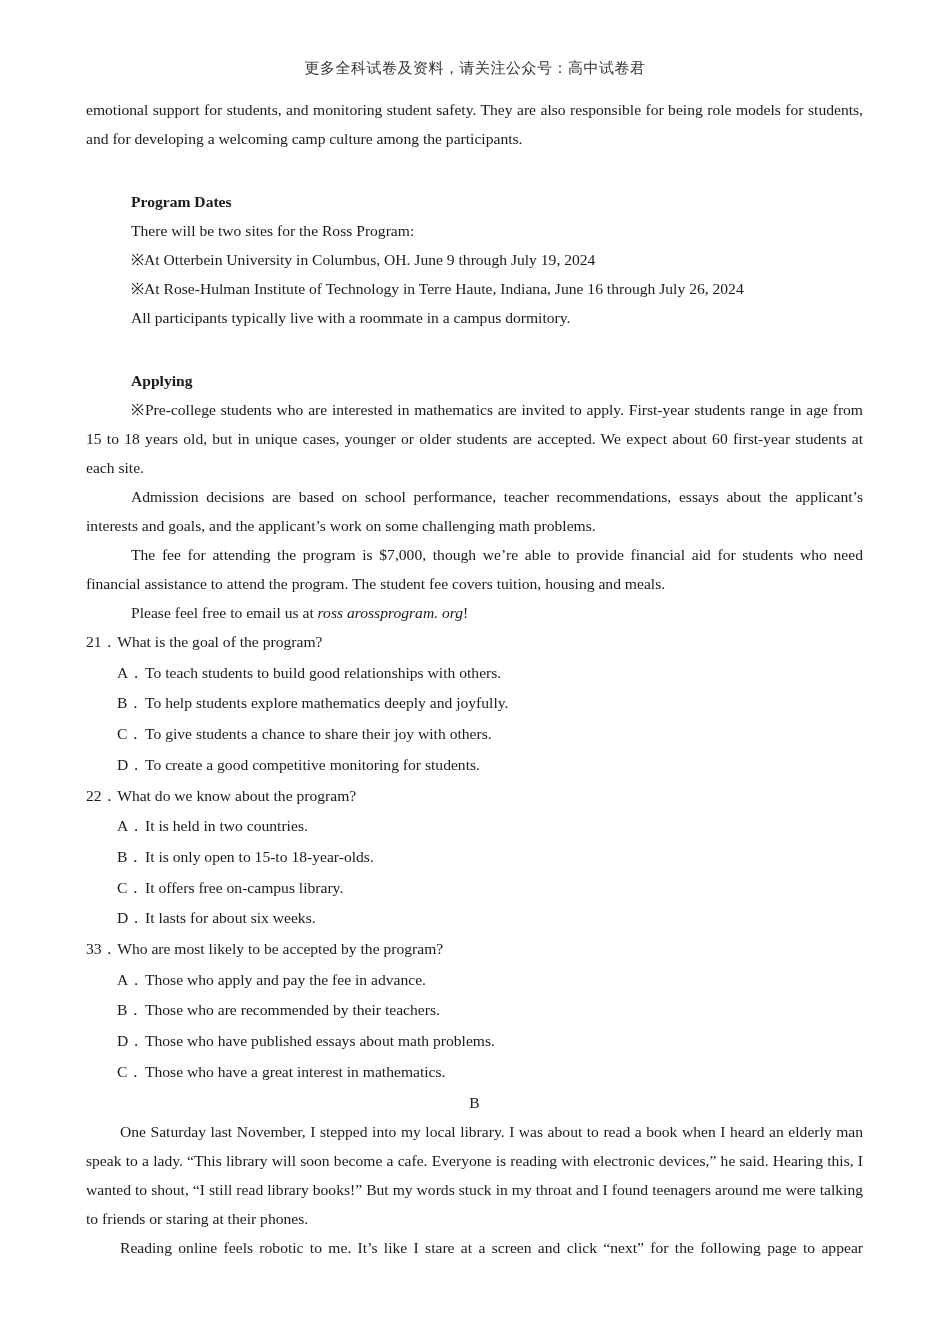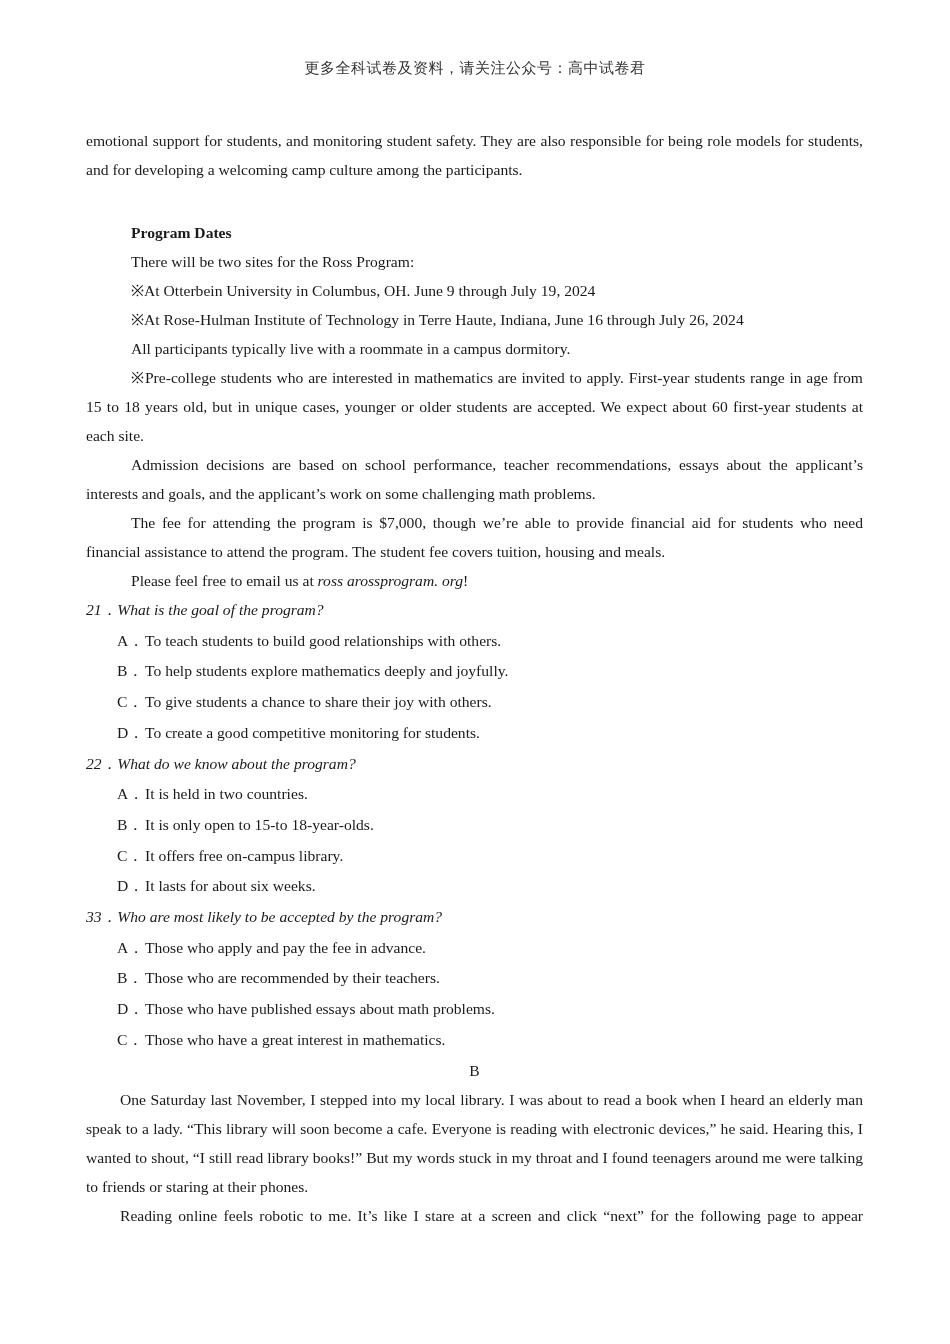--- a/index.html
+++ b/index.html
@@ -22,39 +22,39 @@
       left: 0;
       width: 950px;
       text-align: center;
       font-size: 15px;
       color: #333;
       line-height: 24px;
       letter-spacing: 0.5px;
     }
     .content {
       position: absolute;
-      top: 126px;
+      top: 95px;
       left: 86px;
       width: 777px;
     }
     .p {
       margin: 0;
       line-height: 29px;
       text-align: justify;
     }
     .indent { text-indent: 45px; }
     .indent-small { text-indent: 34px; }
     .bold { font-weight: bold; margin-top: 34px; }
     .italic { font-style: italic; }
     .justify-last { text-align-last: justify; }
     .question {
       line-height: 30.7px;
       margin: 0;
     }
-    .q-stem { margin: 0; font-style: italic; }
+    .q-stem { margin: 0; }
     .q-num { display: inline-block; }
     .opt {
       padding-left: 31px;
       margin: 0;
     }
     .opt-letter { display: inline-block; width: 28px; }
     .section-label {
       text-align: center;
       line-height: 29px;
       margin: 0;
@@ -68,20 +68,21 @@
 <div class="content">
 
   <p class="p">emotional support for students, and monitoring student safety. They are also responsible for being role models for students, and for developing a welcoming camp culture among the participants.</p>
 
   <p class="p indent bold">Program Dates</p>
   <p class="p indent">There will be two sites for the Ross Program:</p>
   <p class="p indent">※At Otterbein University in Columbus, OH. June 9 through July 19, 2024</p>
   <p class="p indent">※At Rose-Hulman Institute of Technology in Terre Haute, Indiana, June 16 through July 26, 2024</p>
   <p class="p indent">All participants typically live with a roommate in a campus dormitory.</p>
 
+  <p class="p indent bold">Applying</p>
   <p class="p indent">※Pre-college students who are interested in mathematics are invited to apply. First-year students range in age from 15 to 18 years old, but in unique cases, younger or older students are accepted. We expect about 60 first-year students at each site.</p>
   <p class="p indent">Admission decisions are based on school performance, teacher recommendations, essays about the applicant’s interests and goals, and the applicant’s work on some challenging math problems.</p>
   <p class="p indent">The fee for attending the program is $7,000, though we’re able to provide financial aid for students who need financial assistance to attend the program. The student fee covers tuition, housing and meals.</p>
   <p class="p indent"><span>Please feel free to email us at </span><span class="italic">ross arossprogram. org</span><span>!</span></p>
 
   <div class="question">
     <p class="q-stem"><span class="q-num">21．</span><span>What is the goal of the program?</span></p>
     <p class="opt"><span class="opt-letter">A．</span><span>To teach students to build good relationships with others.</span></p>
     <p class="opt"><span class="opt-letter">B．</span><span>To help students explore mathematics deeply and joyfully.</span></p>
     <p class="opt"><span class="opt-letter">C．</span><span>To give students a chance to share their joy with others.</span></p>

